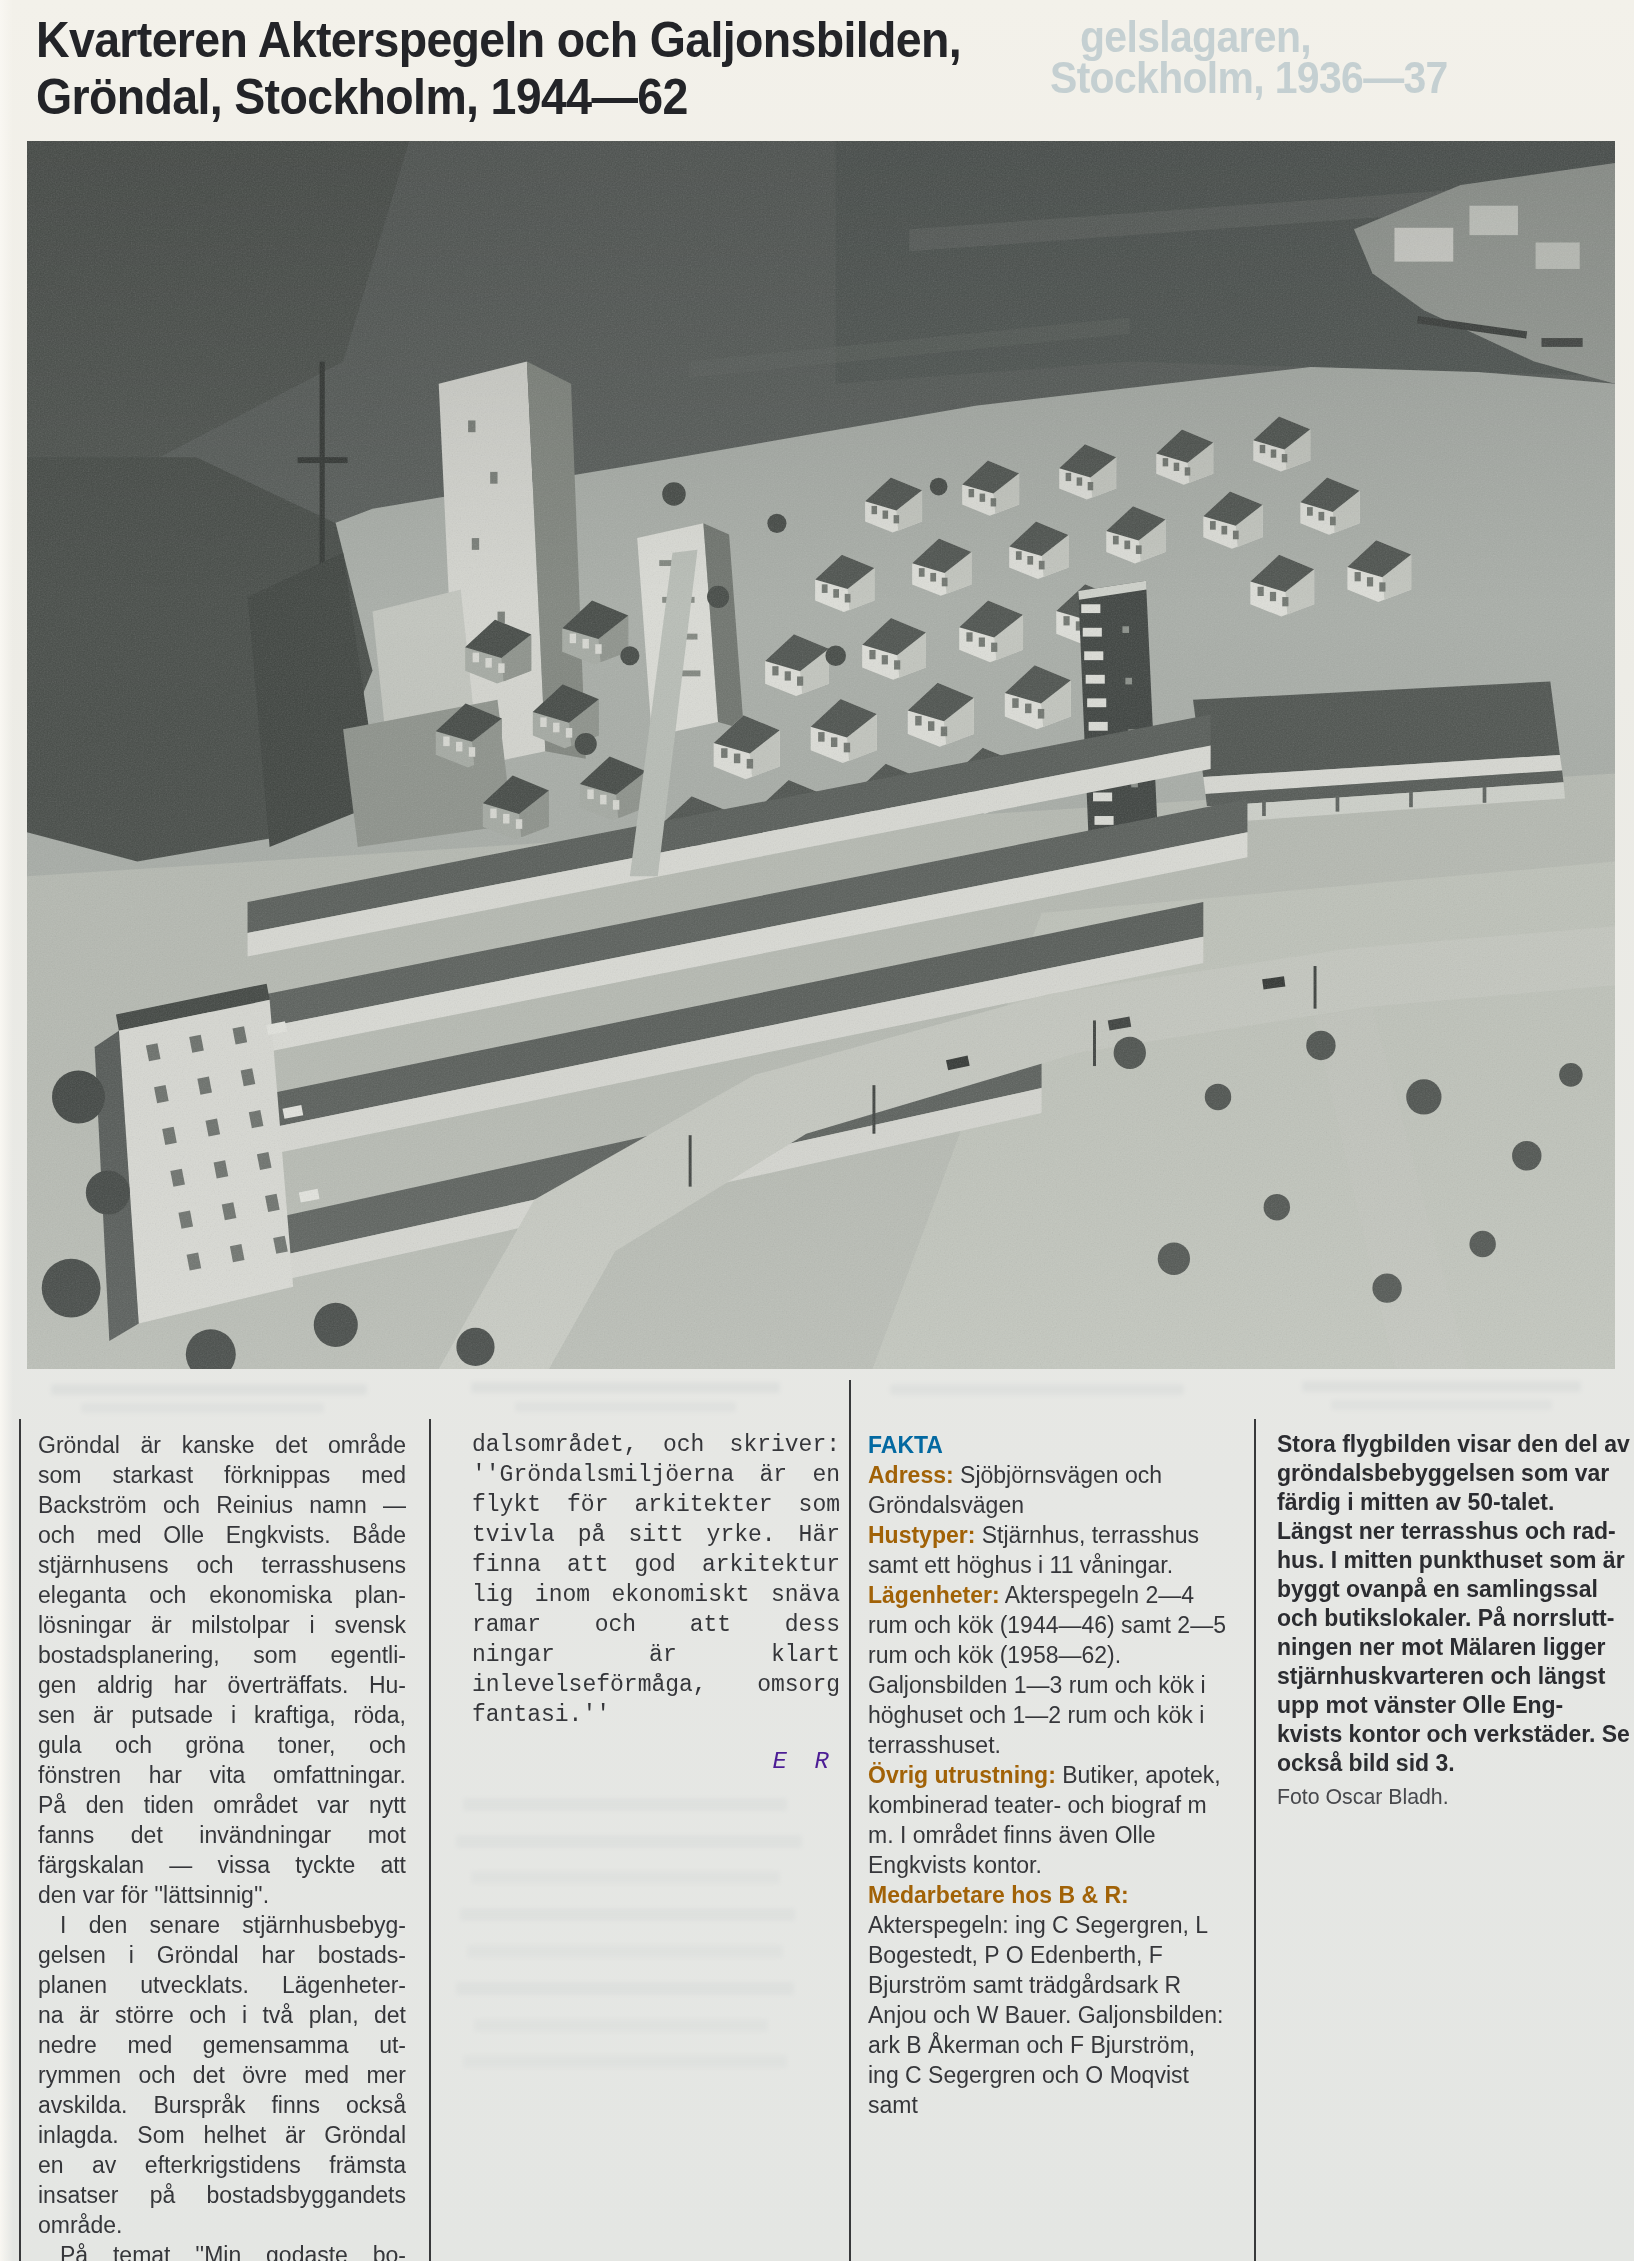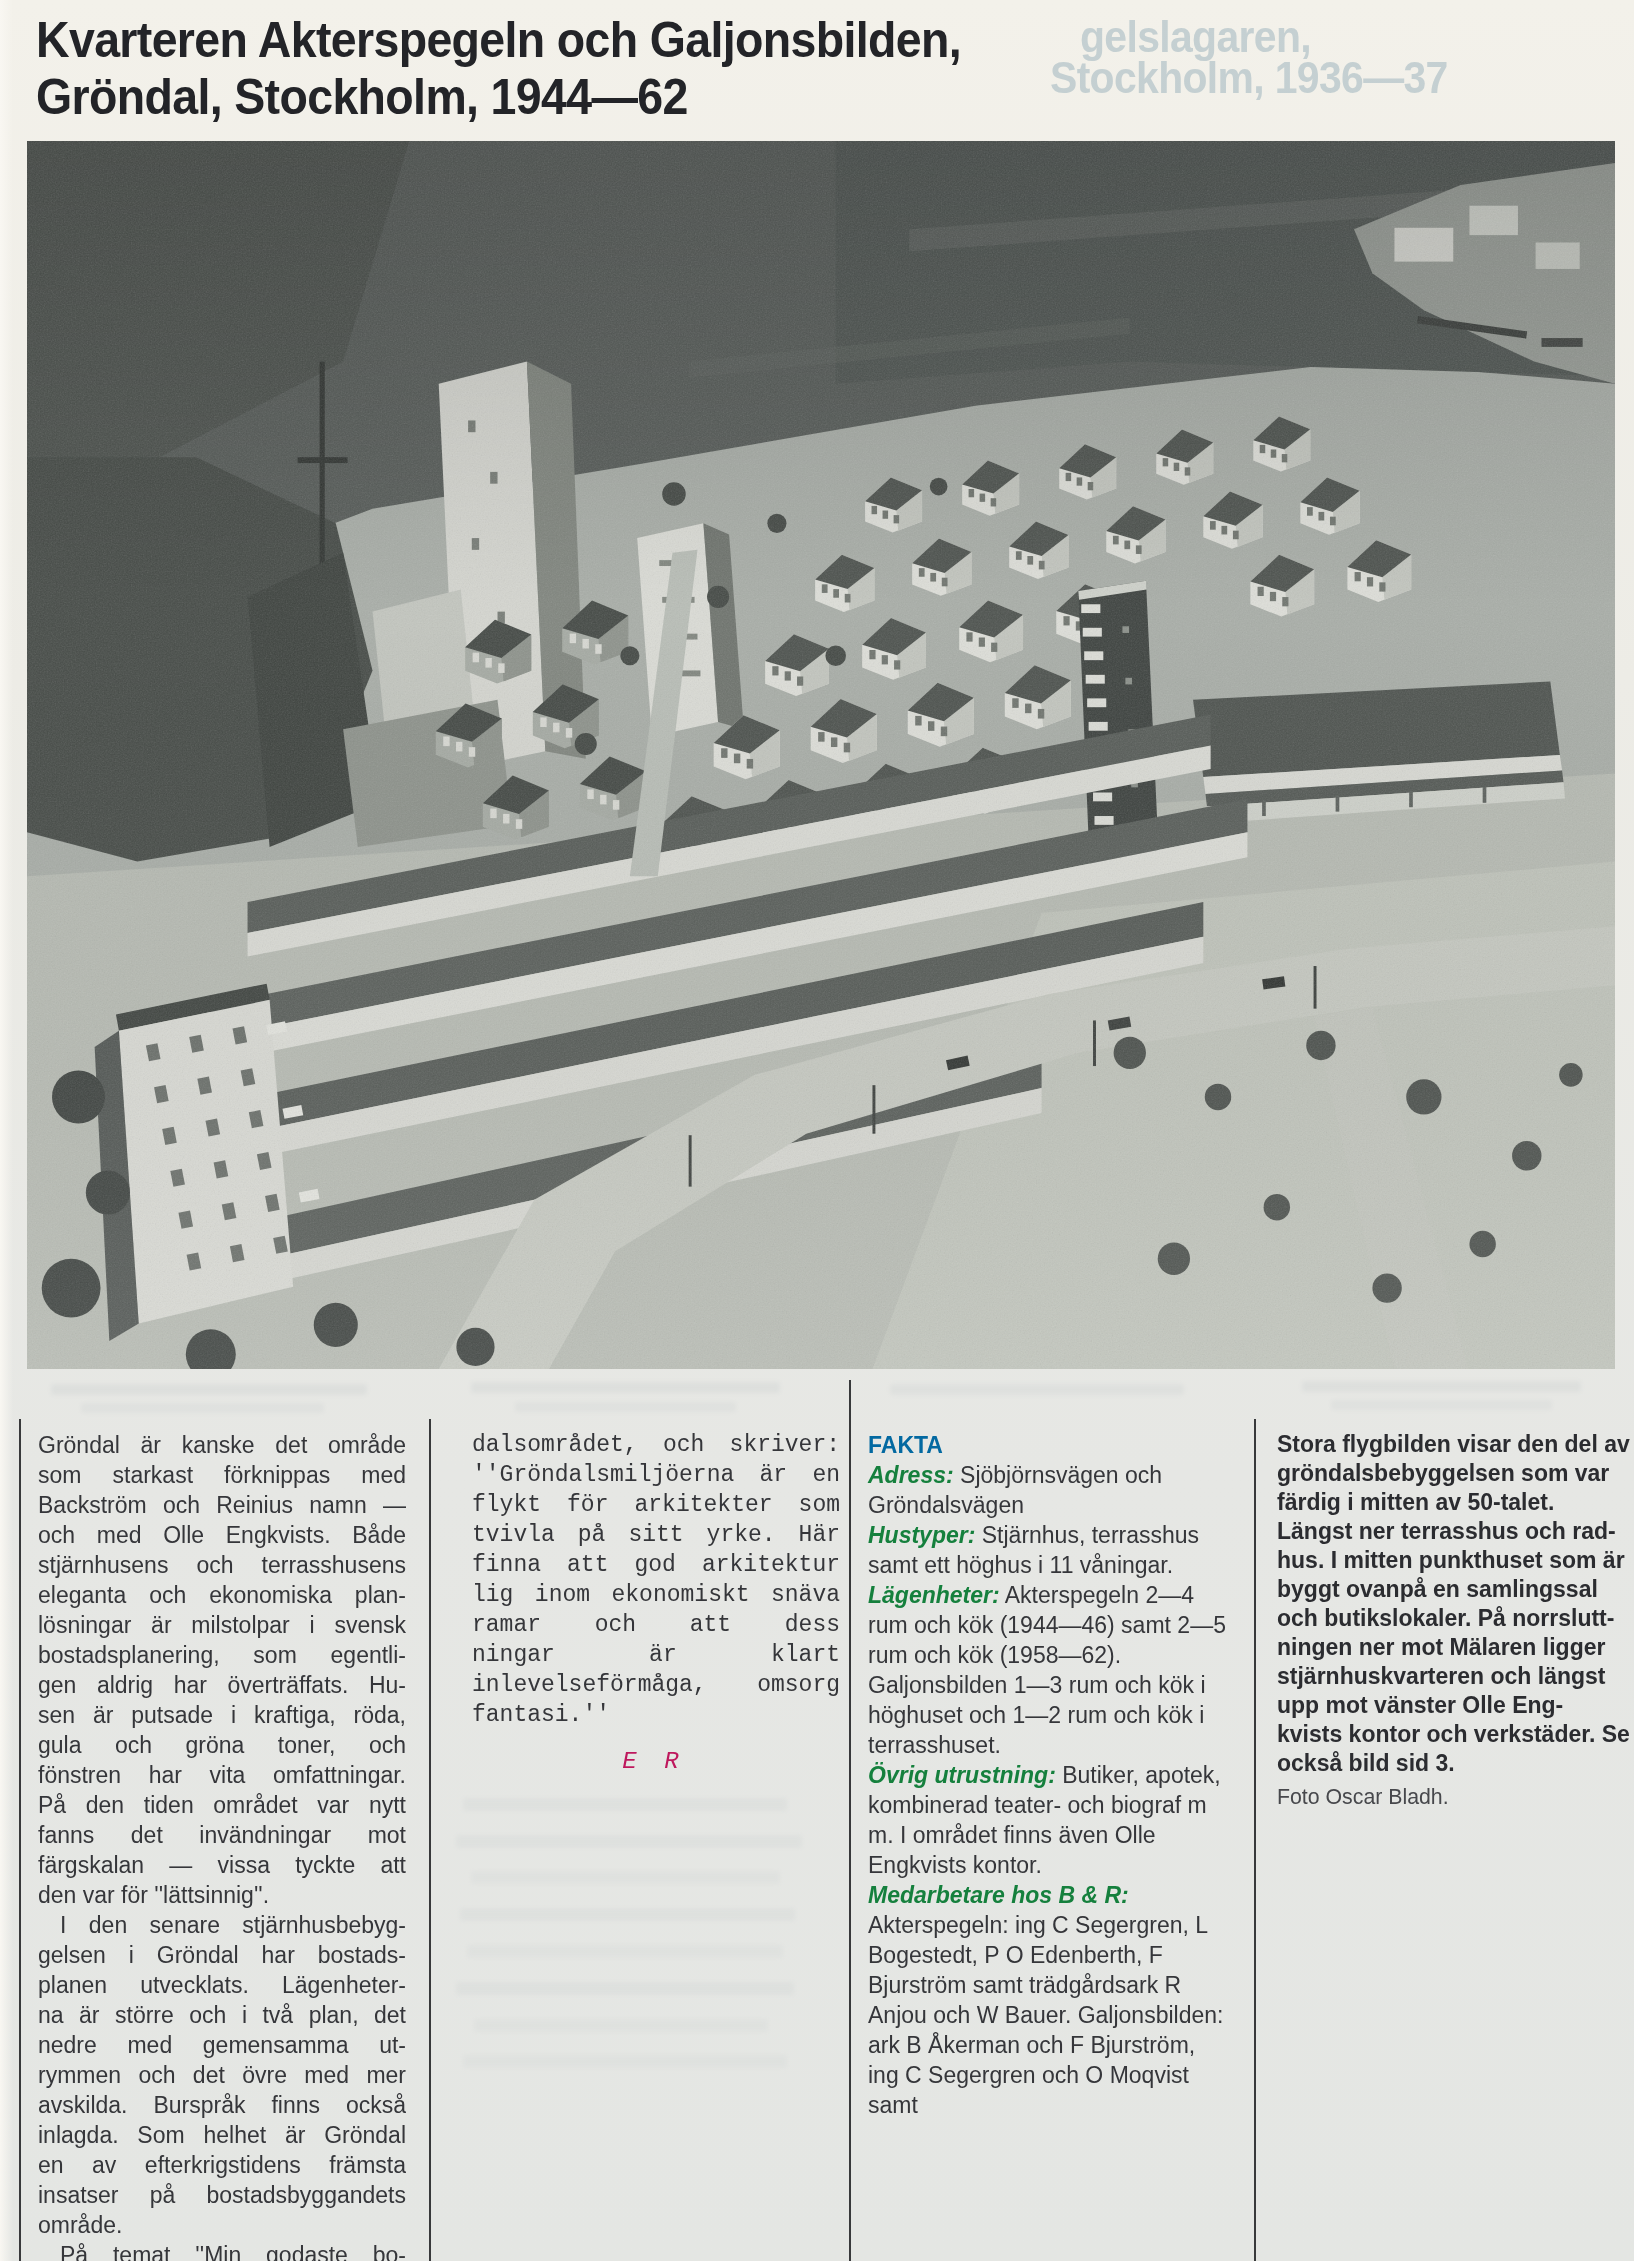--- a/index.html
+++ b/index.html
@@ -29,24 +29,24 @@
   
   .gbar{position:absolute;background:#8d9aa0;filter:blur(2.2px);border-radius:2.9px;}
   
   .vrule{position:absolute;width:2.2px;background:#38393b;}
   
   .col{position:absolute;top:1430px;font-size:23px;}
   .ln{display:block;width:100%;text-align:justify;text-align-last:justify;
       line-height:30px;overflow:hidden;max-height:30px;}
   .pl{text-align-last:left;}
   .ind{padding-left:22px;box-sizing:border-box;}
-  .sig{display:block;text-align:center;padding-right:4.4px;font-style:italic;
-       font-size:24px;letter-spacing:6.6px;margin-top:17.6px;color:#be185d;}
+  .sig{display:block;text-align:right;padding-right:4.4px;font-style:italic;
+       font-size:24px;letter-spacing:6.6px;margin-top:17.6px;color:#4c1d95;}
   .fakta p{margin:0;line-height:30px;}
-  .fakta b{font-weight:700;color:#15803d;font-style:italic;}
+  .fakta b{font-weight:700;color:#a16207;}
   .fakta-head{font-weight:700;line-height:30px;color:#0369a1;}
   .cap{font-weight:700;color:#2b2c30;}
   .cap .cline{display:block;white-space:nowrap;line-height:29px;font-size:23px;}
   .credit{margin-top:7.4px;font-weight:400;font-size:21.3px;color:#47484c;white-space:nowrap;}
 </style>
 </head>
 <body>
 
 <div class="edge-strip"></div>
 

